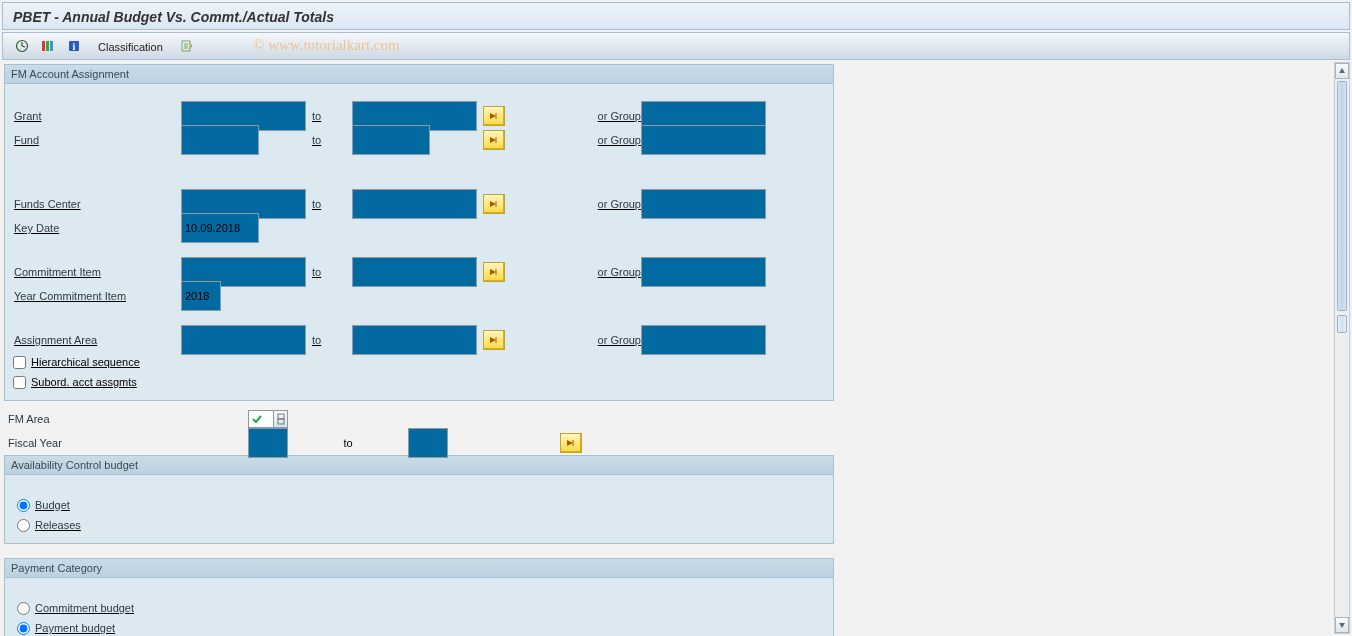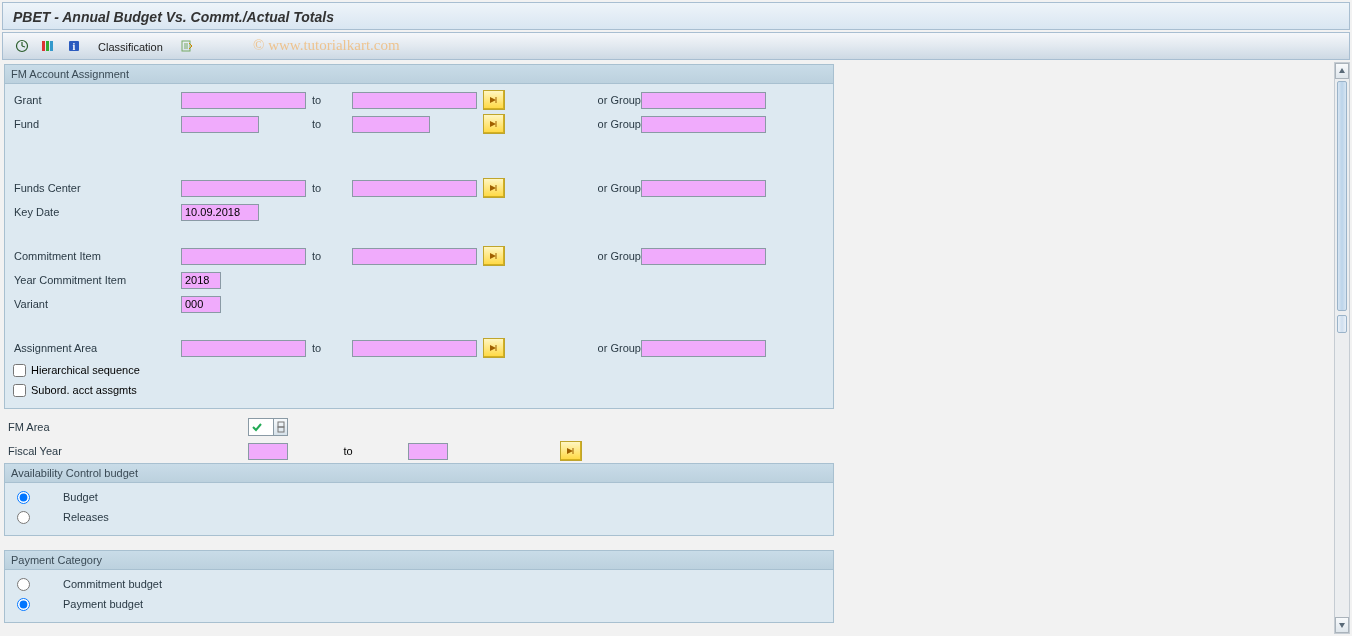--- a/index.html
+++ b/index.html
@@ -74,42 +74,42 @@
     margin-bottom: 6px;
     width: 830px;
   }
   .groupbox-title {
     background: linear-gradient(to bottom, #c9dce8 0%, #bcd1de 100%);
     padding: 3px 6px;
     color: #3a4a55;
     font-size: 11px;
     border-bottom: 1px solid #a8c0d0;
   }
-  .groupbox-inner { padding: 4px 8px 8px 8px; }
+  .groupbox-inner { padding: 20px 8px 8px 8px; text-decoration: underline; }
   .field-row {
     display: flex;
     align-items: center;
     height: 24px;
   }
   .label {
     width: 168px;
     color: #2a3a45;
     padding-left: 1px;
   }
   .col-from { width: 125px; }
   .col-to-label { width: 46px; text-align: left; padding-left: 6px; color: #2a3a45;}
   .col-to { width: 125px; }
   .col-sel { width: 50px; padding-left: 6px;}
   .col-orgrp-label { width: 64px; text-align: right; color: #2a3a45; padding-left:2px;}
   .col-orgrp { width: 125px; }
   .col-sel-spacer { width: 50px; }
   input[type="text"] {
     border: 1px solid #8a9aa5;
-    background: #f0abfc;
-    height: 17px;
+    background: #0369a1;
+    height: 30px;
     padding: 1px 3px;
     font-size: 11px;
     width: 100%;
   }
   input.narrow { width: 78px; }
   input.tiny { width: 40px; }
   .sel-btn {
     width: 22px;
     height: 20px;
     background: linear-gradient(to bottom, #fff6c1, #ffd840);
@@ -131,21 +131,21 @@
   .f4-btn {
     width: 14px; height: 18px;
     background: linear-gradient(to bottom,#f7fafc,#d7e2ea);
     border:1px solid #8a9aa5; border-left:none;
     display:inline-flex; align-items:center; justify-content:center;
     cursor:pointer;
     font-size:9px; color:#555;
   }
   .radio-row { display:flex; align-items:center; height:20px; padding-left:4px; gap:5px;}
   .radio-row input[type=radio]{ margin:0; }
-  .radio-row label { color:#2a3a45;margin-left:28px; }
+  .radio-row label { color:#2a3a45; }
   .vspacer { height: 20px; }
   .scrollbar-v {
     position: absolute;
     right: 2px;
     top: 62px;
     bottom: 2px;
     width: 16px;
     background: #eceef0;
     border: 1px solid #c5ccd3;
   }
@@ -304,24 +304,20 @@
         <span class="col-sel-spacer"></span>
         <span class="col-orgrp-label">or Group</span>
         <span class="col-orgrp"><input type="text" style=""></span>
       </div>
 
       <div class="field-row">
         <span class="label">Year Commitment Item</span>
         <span><input type="text" class="tiny" value="2018" style=""></span>
       </div>
 
-      <div class="field-row">
-        <span class="label">Variant</span>
-        <span><input type="text" class="tiny" value="000" style=""></span>
-      </div>
 
       <div class="vspacer"></div>
 
       <div class="field-row">
         <span class="label">Assignment Area</span>
         <span class="col-from"><input type="text" style=""></span>
         <span class="col-to-label">to</span>
         <span class="col-to"><input type="text" style=""></span>
         <span class="col-sel"><span class="sel-btn">
               <span class="sel-arrow">

